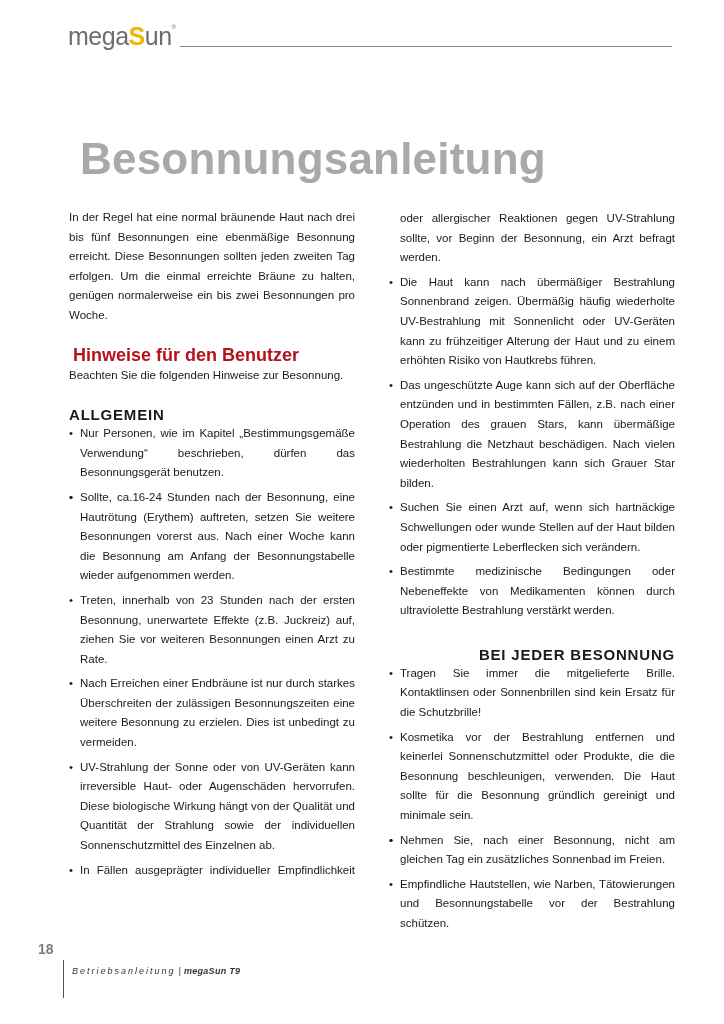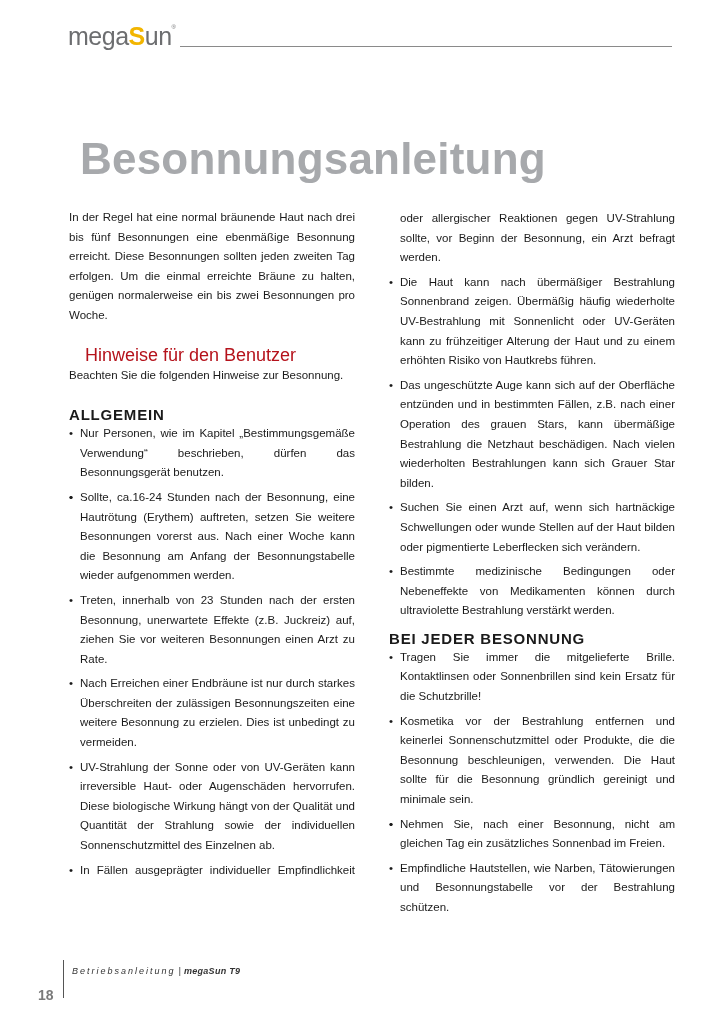--- a/index.html
+++ b/index.html
@@ -9,26 +9,26 @@
           color:#6d6e70; font-weight:normal; }
   .logo .sun { color:#f2b500; font-weight:bold; }
   .logo .reg { font-size:6px; vertical-align:top; position:relative; top:2px; }
   .header-rule { position:absolute; left:180px; top:46px; width:492px; height:1px; background:#8a8a8a; }
   .page-title { position:absolute; left:68px; top:122px; font-size:44px; font-weight:bold;
                 color:#a7a9ac; letter-spacing:0.2px; margin:12px; }
   .col { position:absolute; top:208px; width:286px; font-size:11.5px; line-height:19.6px; }
   .col.left { left:69px; }
   .col.right { left:389px; top:209px; }
   p { margin:0; text-align:justify; }
-  h2.sub { color:#b5121b; font-size:18px; font-weight:normal; margin:18px 0 0 16px; line-height:22px; }
+  h2.sub { color:#b5121b; font-size:18px; font-weight:bold; margin:18px 0 0 4px; line-height:22px; }
   h3.sec { font-size:15px; font-weight:bold; letter-spacing:0.8px; margin:0; line-height:19px; }
   ul { list-style:none; margin:0; padding:0; }
   li { position:relative; padding-left:11px; text-align:justify; margin-bottom:5px; }
   li .bullet { position:absolute; left:0; top:0; }
-  .footer-num { position:absolute; left:38px; top:987px; font-size:14px; font-weight:bold; color:#7a7a7a; }
+  .footer-num { position:absolute; left:38px; top:941px; font-size:14px; font-weight:bold; color:#7a7a7a; }
   .footer-rule { position:absolute; left:63px; top:960px; width:1px; height:38px; background:#555; }
   .footer-text { position:absolute; left:72px; top:966px; font-size:9px; color:#333; letter-spacing:2px;font-style:italic; }
   .footer-text .sep { letter-spacing:0; margin:0 3px; }
   .footer-text .model { font-weight:bold; letter-spacing:0.3px; }
 </style>
 </head>
 <body>
 
 <div class="logo"><span>mega</span><span class="sun">S</span><span>un</span><span class="reg">®</span></div>
 <div class="header-rule"></div>
@@ -52,21 +52,21 @@
 </div>
 
 <div class="col right">
   <p style="padding-left:11px; margin-bottom:5px;">oder allergischer Reaktionen gegen UV-Strahlung sollte, vor Beginn der Besonnung, ein Arzt befragt werden.</p>
   <ul>
     <li><span class="bullet">•</span><span>Die Haut kann nach übermäßiger Bestrahlung Sonnenbrand zeigen. Übermäßig häufig wiederholte UV-Bestrahlung mit Sonnenlicht oder UV-Geräten kann zu frühzeitiger Alterung der Haut und zu einem erhöhten Risiko von Hautkrebs führen.</span></li>
     <li><span class="bullet">•</span><span>Das ungeschützte Auge kann sich auf der Oberfläche entzünden und in bestimmten Fällen, z.B. nach einer Operation des grauen Stars, kann übermäßige Bestrahlung die Netzhaut beschädigen. Nach vielen wiederholten Bestrahlungen kann sich Grauer Star bilden.</span></li>
     <li><span class="bullet">•</span><span>Suchen Sie einen Arzt auf, wenn sich hartnäckige Schwellungen oder wunde Stellen auf der Haut bilden oder pigmentierte Leberflecken sich verändern.</span></li>
     <li><span class="bullet">•</span><span>Bestimmte medizinische Bedingungen oder Nebeneffekte von Medikamenten können durch ultraviolette Bestrahlung verstärkt werden.</span></li>
   </ul>
-  <h3 class="sec" style="margin-top:8px;">BEI JEDER BESONNUNG</h3>
+  <h3 class="sec" style="margin-top:24px;text-align:right;">BEI JEDER BESONNUNG</h3>
   <ul>
     <li><span class="bullet">•</span><span>Tragen Sie immer die mitgelieferte Brille. Kontaktlinsen oder Sonnenbrillen sind kein Ersatz für die Schutzbrille!</span></li>
     <li><span class="bullet">•</span><span>Kosmetika vor der Bestrahlung entfernen und keinerlei Sonnenschutzmittel oder Produkte, die die Besonnung beschleunigen, verwenden. Die Haut sollte für die Besonnung gründlich gereinigt und minimale sein.</span></li>
     <li><span class="bullet">•</span></li>
     <li><span class="bullet">•</span><span>Nehmen Sie, nach einer Besonnung, nicht am gleichen Tag ein zusätzliches Sonnenbad im Freien.</span></li>
     <li><span class="bullet">•</span><span>Empfindliche Hautstellen, wie Narben, Tätowierungen und Besonnungstabelle vor der Bestrahlung schützen.</span></li>
   </ul>
 </div>
 
 <div class="footer-num">18</div>

